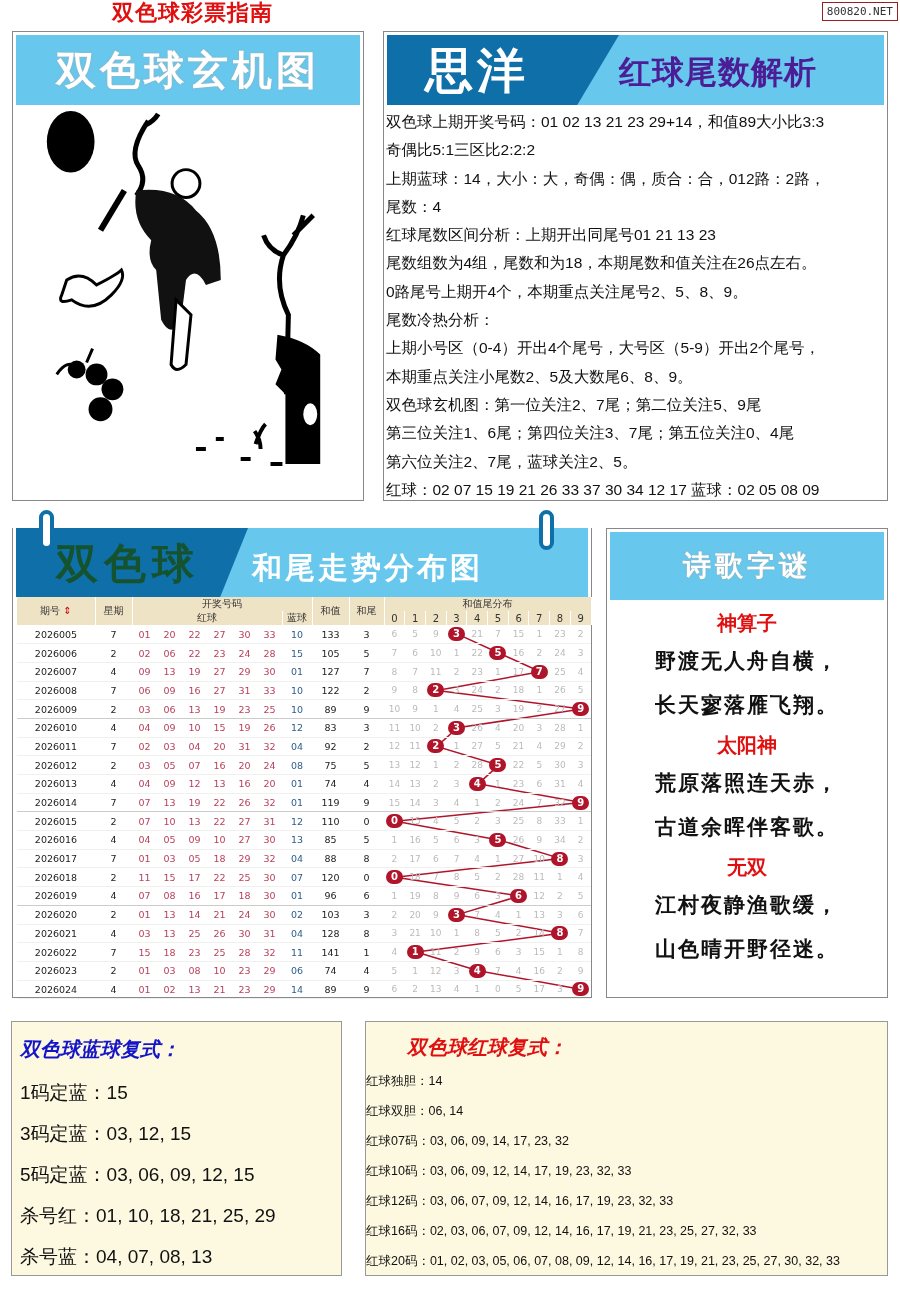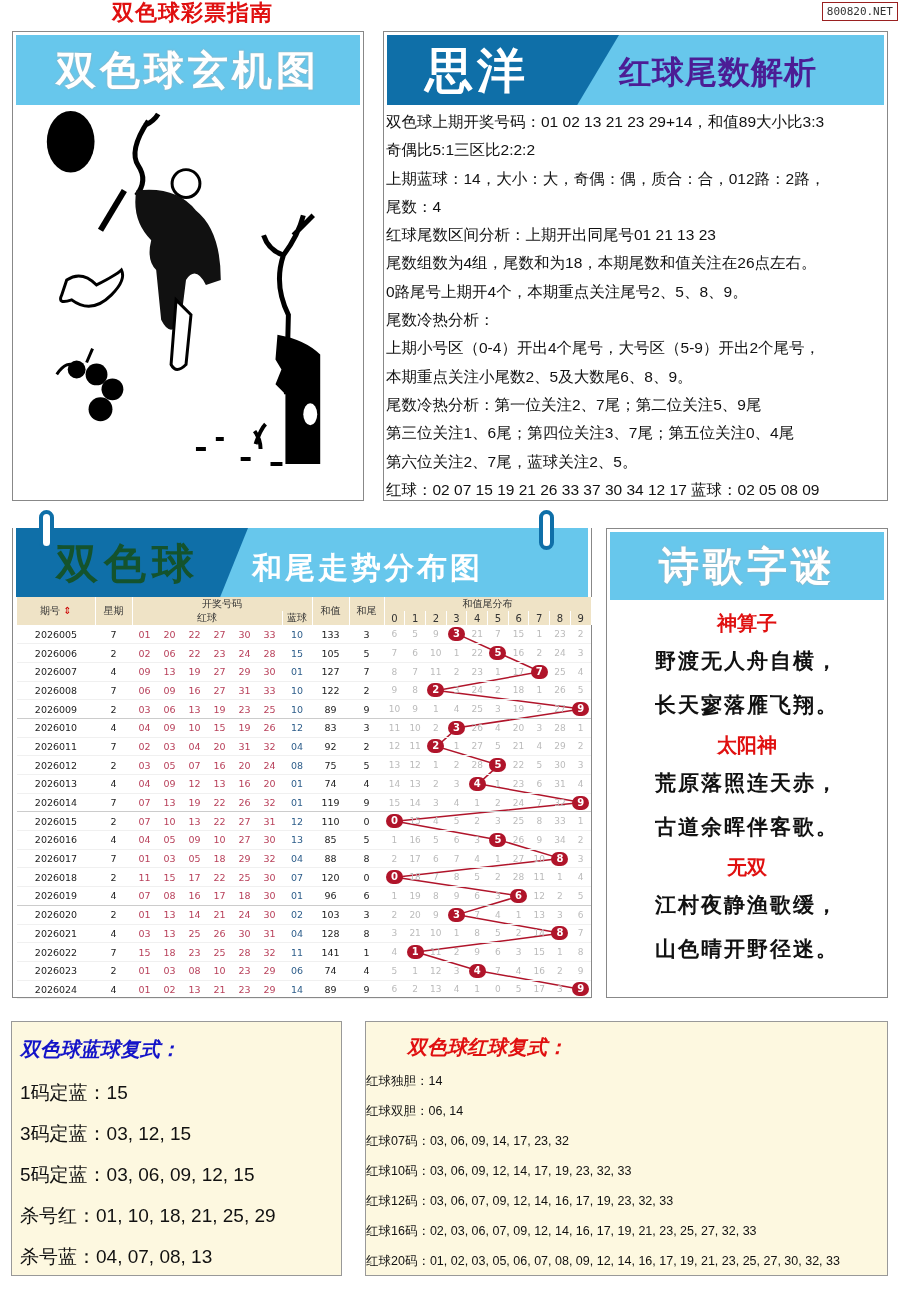--- a/index.html
+++ b/index.html
@@ -42,21 +42,21 @@
   #trend-table tr.sep td { border-bottom: 1px solid #ccc; }
   .period { color:#222; }
   .red { color:#b8405a; }
   .blue { color:#2d5d8a; }
   .dist { color:#bbb; font-size: 9px; }
   .hit { display:inline-block; width: 17px; height: 14px; border-radius: 8px; background:#b0142a; color:#fff; font-weight:bold; font-size: 10px; line-height: 14px; }
   #trend-svg { position:absolute; left:0; top:0; pointer-events:none; }
 
   
   #poem { left: 606px; top: 528px; width: 282px; height: 470px; }
-  #poem .banner { position:absolute; left: 3px; top: 3px; right: 3px; height: 68px; font-size: 40px; letter-spacing: 4px; }
+  #poem .banner { position:absolute; left: 3px; top: 3px; right: 3px; height: 68px; font-size: 28px; letter-spacing: 4px; }
   .poem-body { position:absolute; left: 0; right: 0; top: 76px; text-align:center; }
   .poem-title { color:#e01010; font-size: 20px; font-weight: bold; font-family:"DejaVu Serif", serif; height: 32px; line-height: 32px; margin-top: 2px;}
   .poem-line { font-size: 21px; font-weight:bold; font-family:"DejaVu Serif", serif; height: 44px; line-height: 44px; letter-spacing: 2px; }
 
   
   .cream { background:#fdf8e0; border: 1px solid #999; }
   #blue-dup { left: 11px; top: 1021px; width: 331px; height: 255px; }
   #blue-dup .hd { color:#1414c8; font-size: 20px; font-weight:bold; font-style: italic; font-family:"DejaVu Serif", serif; padding: 14px 0 0 8px; height: 50px; }
   #blue-dup .ln { font-size: 19px; height: 41px; line-height: 41px; padding-left: 8px; font-family: "Liberation Sans", sans-serif; }
   #red-dup { left: 365px; top: 1021px; width: 523px; height: 255px; }
@@ -101,21 +101,21 @@
     <div>双色球上期开奖号码：01 02 13 21 23 29+14，和值89大小比3:3</div>
     <div>奇偶比5:1三区比2:2:2</div>
     <div>上期蓝球：14，大小：大，奇偶：偶，质合：合，012路：2路，</div>
     <div>尾数：4</div>
     <div>红球尾数区间分析：上期开出同尾号01 21 13 23</div>
     <div>尾数组数为4组，尾数和为18，本期尾数和值关注在26点左右。</div>
     <div>0路尾号上期开4个，本期重点关注尾号2、5、8、9。</div>
     <div>尾数冷热分析：</div>
     <div>上期小号区（0-4）开出4个尾号，大号区（5-9）开出2个尾号，</div>
     <div>本期重点关注小尾数2、5及大数尾6、8、9。</div>
-    <div>尾数冷热分析：第一位关注2、7尾；第二位关注5、9尾</div>
+    <div>双色球玄机图：第一位关注2、7尾；第二位关注5、9尾</div>
     <div>第三位关注1、6尾；第四位关注3、7尾；第五位关注0、4尾</div>
     <div>第六位关注2、7尾，蓝球关注2、5。</div>
     <div>红球：02 07 15 19 21 26 33 37 30 34 12 17 蓝球：02 05 08 09</div>
   </div>
 </div>
 
 <div id="trend" class="abs panel" style="border-top:none;">
   <div class="banner-wrap">
     <div class="dark"></div>
     <div class="name">双色球</div>

